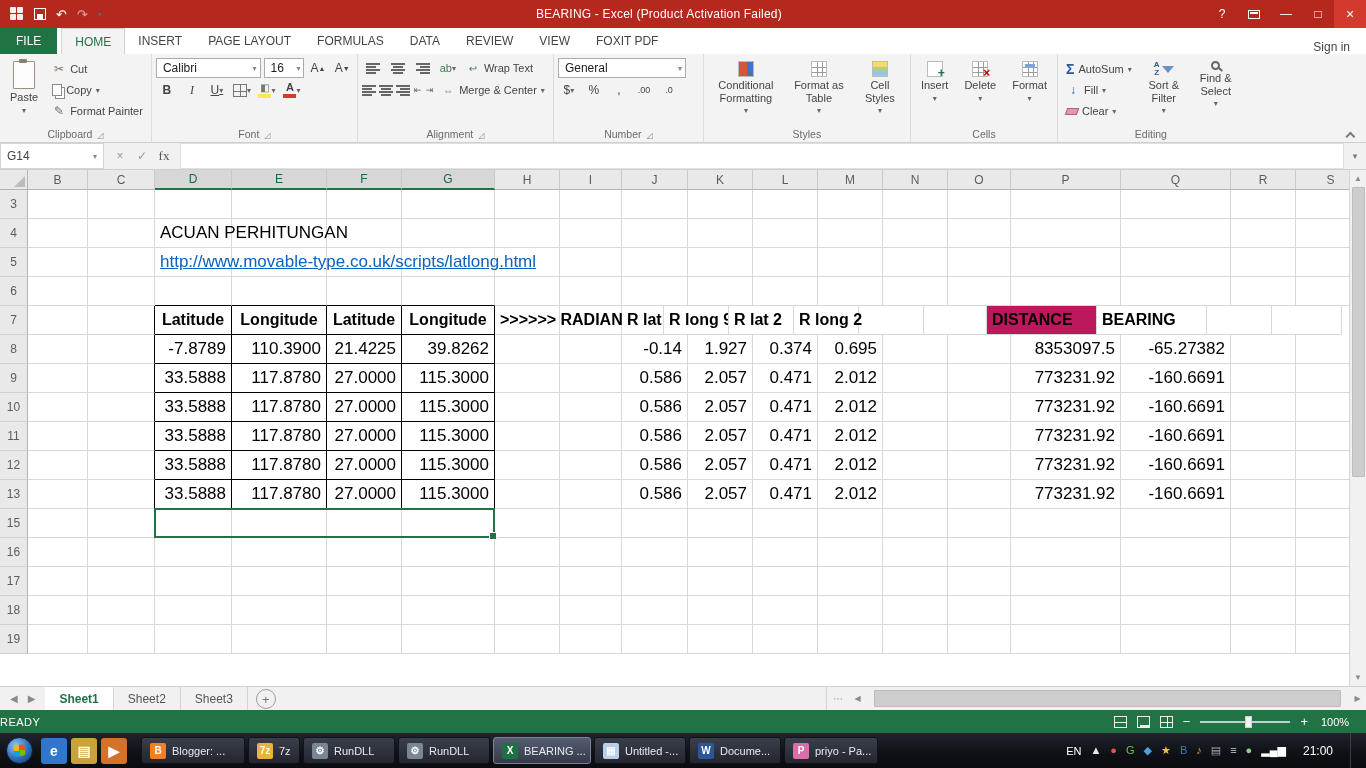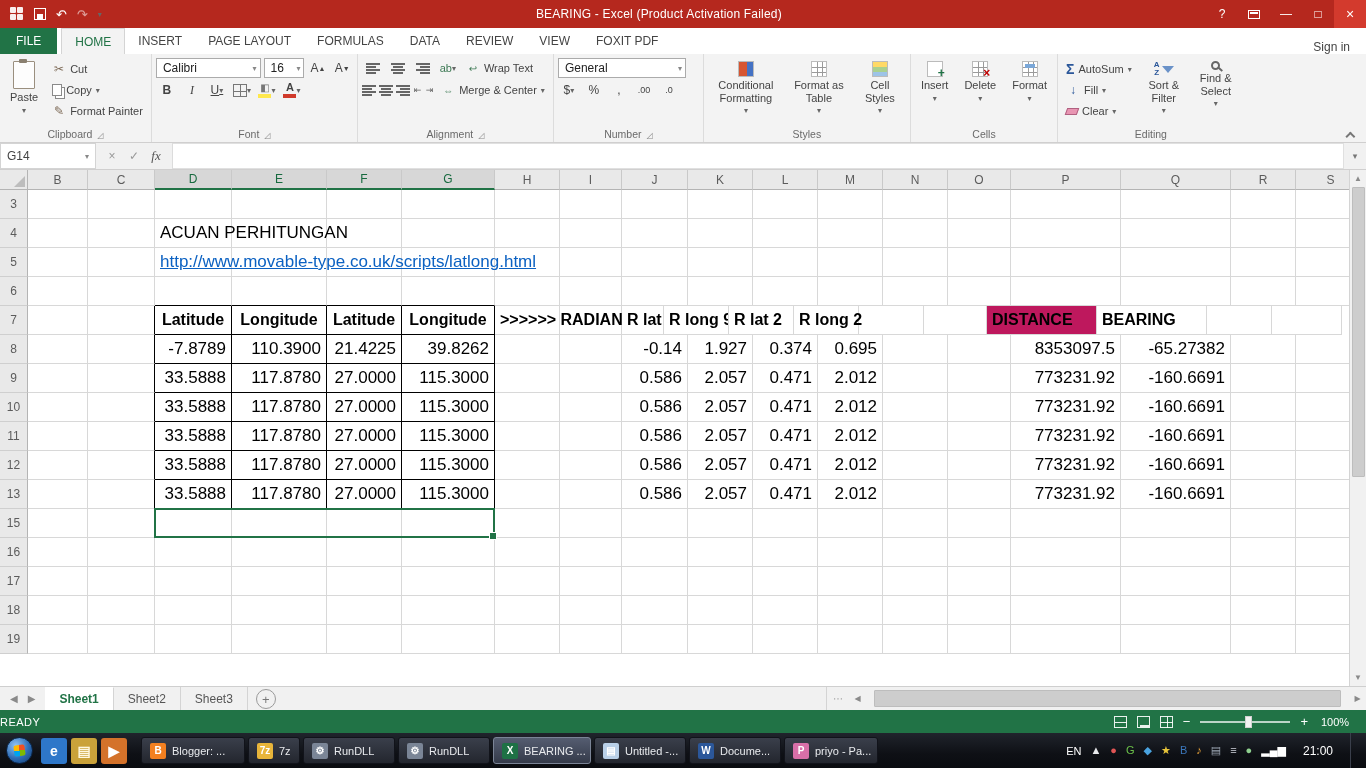--- a/index.html
+++ b/index.html
@@ -88,25 +88,25 @@
   .i-eraser{width:12px;height:7px;background:#e895b2;border:1px solid #b06080;transform:skewX(-20deg)}
   .i-az{display:flex;flex-direction:column;font-size:8px;line-height:1;font-weight:bold;color:#2b579a;align-items:center}
   .i-funnel{width:0;height:0;border-left:6px solid transparent;border-right:6px solid transparent;border-top:7px solid #6a92c8}
   .i-mag{width:9px;height:9px;border:2px solid #666;border-radius:50%;position:relative}
   .i-mag::after{content:'';position:absolute;width:6px;height:2px;background:#666;transform:rotate(40deg);right:-5px;bottom:-2px}
   .chev{position:absolute;right:10px;bottom:4px;width:7px;height:7px;border-top:2px solid #777;border-left:2px solid #777;transform:rotate(45deg) translateY(3px)}
 
   
   .fbar{position:absolute;top:143px;left:0;width:1366px;height:27px;background:#f1f1f1;
     border-bottom:1px solid #d0cfcf;display:flex;align-items:stretch;font-size:12px;color:#444}
-  .namebox{width:96px;background:#fff;border:1px solid #d4d4d4;display:flex;align-items:center;padding:0 6px;gap:24px}
+  .namebox{width:104px;background:#fff;border:1px solid #d4d4d4;display:flex;align-items:center;padding:0 6px;gap:24px}
   .nb-dd{margin-left:auto;font-size:8px;color:#888}
   .fx-btns{display:flex;align-items:center;gap:2px;padding:0 6px;border-right:1px solid #dcdcdc}
   .fxb{width:20px;text-align:center;color:#9a9a9a}
-  .fxit{font-family:"Liberation Serif",serif;font-style:italic;color:#555;font-size:13px}
+  .fxit{font-family:"Liberation Serif",serif;color:#555;font-size:13px}
   .finput{flex:1;background:#fff;border:1px solid #e0e0e0;border-left:none}
   .fexp{width:22px;display:flex;align-items:center;justify-content:center;font-size:9px;color:#777}
 
   
   .grid{position:absolute;top:170px;left:0;width:1366px;height:516px;background:#fff;overflow:hidden}
   .ghdr{display:flex;height:20px}
   .corner{width:28px;height:20px;background:#e9e9e9;border-right:1px solid #b4b4b4;border-bottom:1px solid #b4b4b4;position:relative}
   .corner::after{content:'';position:absolute;right:2px;bottom:2px;width:0;height:0;
     border-left:11px solid transparent;border-bottom:11px solid #bdbdbd}
   .ch{height:20px;display:flex;align-items:center;justify-content:center;font-size:12px;color:#5c5c5c;

